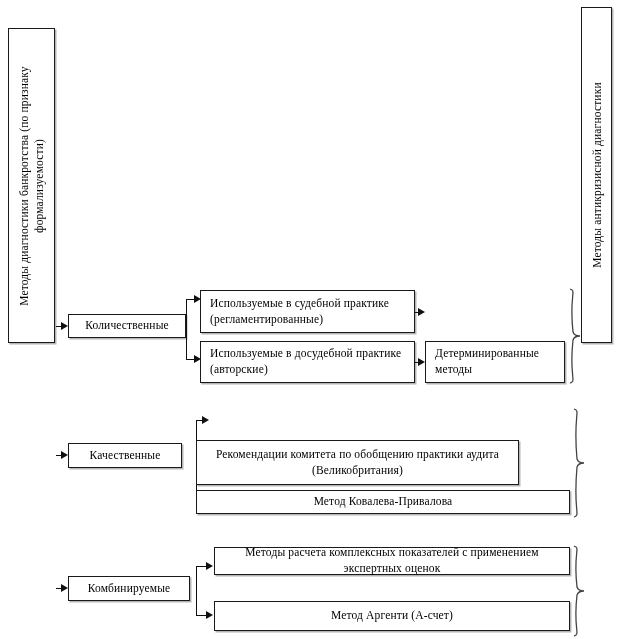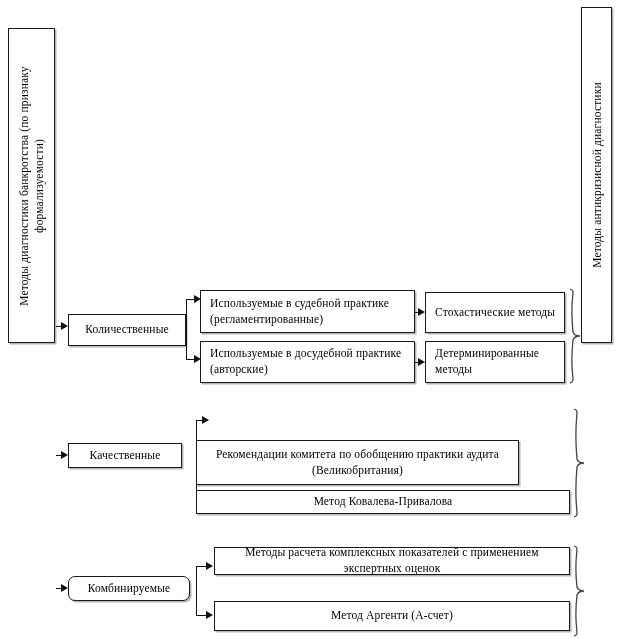--- a/index.html
+++ b/index.html
@@ -100,21 +100,21 @@
     <span class="vtext two-line" style="width:300px;">Методы диагностики банкротства  (по признаку формализуемости)</span>
   </div>
 
   <div class="vbox" style="left:581px; top:7px; width:31px; height:336px;">
     <span class="vtext">Методы антикризисной диагностики</span>
   </div>
 
   <div class="hline" style="left:56px; top:326px; width:7px;"></div>
   <div class="arrow-r" style="left:61px; top:322px;"></div>
 
-  <div class="box" style="left:68px; top:314px; width:118px; height:32px;">
+  <div class="box" style="left:68px; top:314px; width:118px; height:24px;">
     <span>Количественные</span>
   </div>
 
   <div class="vline" style="left:186px; top:299px; height:61px;"></div>
   <div class="hline" style="left:186px; top:299px; width:12px;"></div>
   <div class="arrow-r" style="left:194px; top:295px;"></div>
   <div class="hline" style="left:186px; top:359px; width:12px;"></div>
   <div class="arrow-r" style="left:194px; top:355px;"></div>
 
   <div class="box left-text" style="left:200px; top:290px; width:215px; height:43px;">
@@ -123,23 +123,20 @@
 
   <div class="box left-text" style="left:200px; top:341px; width:215px; height:42px;">
     <span>Используемые в досудебной практике (авторские)</span>
   </div>
 
   <div class="hline" style="left:415px; top:312px; width:8px;"></div>
   <div class="arrow-r" style="left:418px; top:308px;"></div>
   <div class="hline" style="left:415px; top:362px; width:8px;"></div>
   <div class="arrow-r" style="left:418px; top:358px;"></div>
 
-  <div class="box left-text" style="left:425px; top:292px; width:140px; height:41px;">
-    <span>Стохастические методы</span>
-  </div>
 
   <div class="box left-text" style="left:425px; top:341px; width:140px; height:42px;justify-content:flex-end;">
     <span>Детерминированные методы</span>
   </div>
 
   <div class="brace" style="left:566px; top:288px; width:18px; height:96px;">
     <svg width="18" height="96" viewBox="0 0 18 96">
       <path d="M4 1 C11 3, 3 6, 7 44 C8 47, 11 48, 14 48 C11 48, 8 49, 7 52 C3 90, 11 93, 4 95" fill="none" stroke="#444444" stroke-width="1.3"></path>
     </svg>
   </div>
@@ -170,21 +167,21 @@
 
   <div class="brace" style="left:570px; top:408px; width:18px; height:110px;">
     <svg width="18" height="110" viewBox="0 0 18 110">
       <path d="M4 1 C11 3, 3 6, 7 51 C8 54, 11 55, 14 55 C11 55, 8 56, 7 59 C3 104, 11 107, 4 109" fill="none" stroke="#444444" stroke-width="1.3"></path>
     </svg>
   </div>
 
   <div class="hline" style="left:56px; top:588px; width:7px;"></div>
   <div class="arrow-r" style="left:61px; top:584px;"></div>
 
-  <div class="box" style="left:68px; top:576px; width:122px; height:25px;border-radius:7px;">
+  <div class="box" style="left:68px; top:576px; width:122px; height:25px;">
     <span>Комбинируемые</span>
   </div>
 
   <div class="vline" style="left:196px; top:566px; height:49px;"></div>
   <div class="hline" style="left:196px; top:566px; width:14px;"></div>
   <div class="arrow-r" style="left:206px; top:562px;"></div>
   <div class="hline" style="left:196px; top:615px; width:14px;"></div>
   <div class="arrow-r" style="left:206px; top:611px;"></div>
 
   <div class="box" style="left:214px; top:547px; width:356px; height:28px;">

